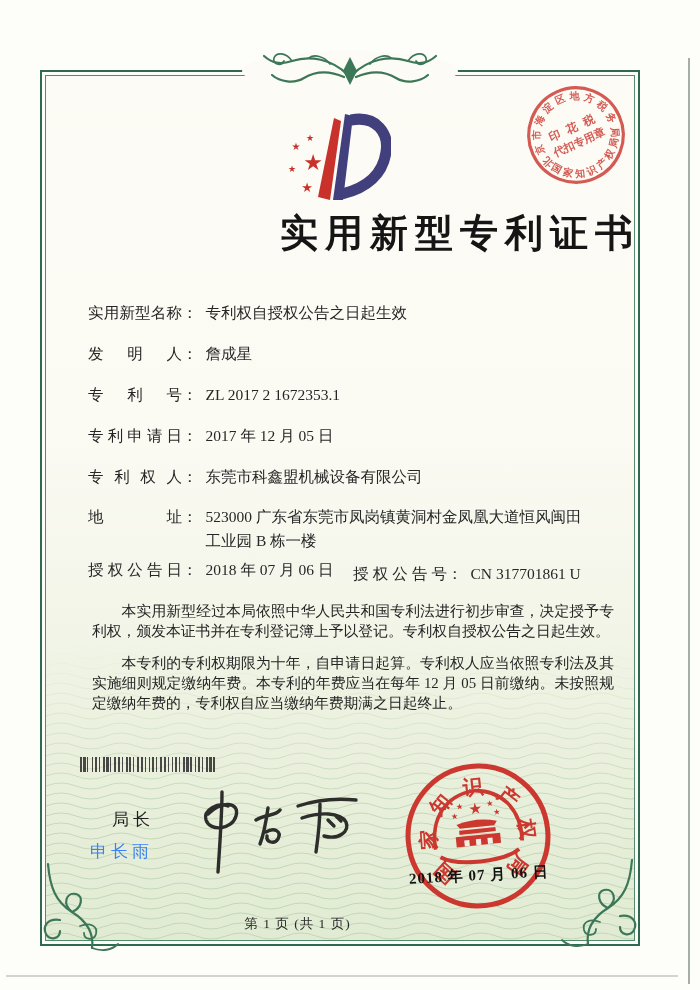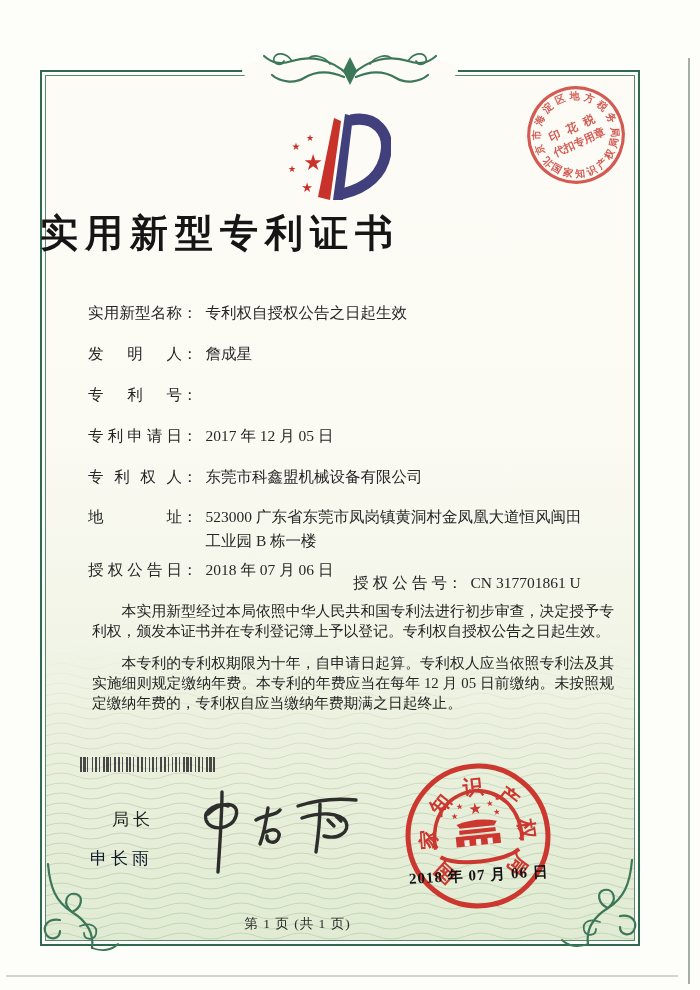--- a/index.html
+++ b/index.html
@@ -20,42 +20,42 @@
     mask-image:linear-gradient(180deg,transparent 0%,#000 55%);}
 
   .content{position:absolute;inset:0;z-index:5;color:#222;}
 
   .cert-no{position:absolute;left:92px;top:112px;font-size:16px;color:#2d2d2d;}
   .cert-no .lbl{letter-spacing:7px;margin-right:8px;}
   .cert-no .num{letter-spacing:2px;}
 
   .logo{position:absolute;left:283px;top:110px;width:108px;height:96px;}
 
-  .title{position:absolute;left:40px;top:208px;width:600px;text-align:left;
+  .title{position:absolute;left:40px;top:208px;width:600px;text-align:right;
     font-size:38px;font-weight:700;letter-spacing:7px;color:#151515;}
 
   .fields{position:absolute;left:88px;top:300px;width:506px;font-size:15.5px;color:#262626;}
   .frow{display:flex;line-height:25px;margin-bottom:16px;position:relative;}
   .frow.addr{line-height:24px;margin-bottom:4px;}
   .flabel{display:inline-block;width:94px;text-align:justify;text-align-last:justify;flex:0 0 94px;}
   .fcolon{flex:0 0 auto;}
   .fvalue{margin-left:8px;flex:1;}
-  .pair2{position:absolute;left:265px;top:13px;display:flex;align-items:center;}
+  .pair2{position:absolute;left:265px;top:4px;display:flex;align-items:center;}
   .pair2 .flabel{width:94px;flex:0 0 94px;}
 
   .paras{position:absolute;left:80px;top:590px;width:546px;font-size:14.8px;
     line-height:19.9px;color:#242424;text-align:justify;}
   .paras p{margin:12px;text-indent:2em;}
 
   .barcode{position:absolute;left:80px;top:757px;width:138px;height:15px;opacity:.85;
     background:repeating-linear-gradient(90deg,#2b2b2b 0 1.5px,transparent 1.5px 3px,
       #2b2b2b 3px 5.5px,transparent 5.5px 7px,#2b2b2b 7px 8px,transparent 8px 11.5px);}
 
   .sig-title{position:absolute;left:90px;top:808px;font-size:17px;letter-spacing:4px;color:#1f1f1f;margin-left:22px;}
-  .sig-name{position:absolute;left:90px;top:840px;font-size:17px;letter-spacing:4px;color:#0f172a;margin-top:7px;}
+  .sig-name{position:absolute;left:90px;top:840px;font-size:17px;letter-spacing:4px;color:#3b82f6;}
   .sig-hand{position:absolute;left:170px;top:780px;width:200px;height:100px;z-index:6;}
 
   .seal{position:absolute;left:402px;top:760px;width:152px;height:152px;
     transform:rotate(-6deg);opacity:.95;z-index:4;}
   .seal-date{position:absolute;left:409px;top:866px;font-size:15px;font-weight:600;
     color:#121212;letter-spacing:1px;transform:rotate(-3deg);z-index:6;}
 
   .tax-stamp{position:absolute;left:513px;top:72px;width:126px;height:126px;
     transform:rotate(-24deg);opacity:.9;z-index:4;}
 
@@ -199,20 +199,21 @@
         <span class="fvalue">专利权自授权公告之日起生效</span>
       </div>
       <div class="frow">
         <span class="flabel">发明人</span>
           <span class="fcolon">：</span>
         <span class="fvalue">詹成星</span>
       </div>
       <div class="frow">
         <span class="flabel">专利号</span>
           <span class="fcolon">：</span>
+        <span class="fvalue">ZL 2017 2 1672353.1</span>
       </div>
       <div class="frow">
         <span class="flabel">专利申请日</span>
           <span class="fcolon">：</span>
         <span class="fvalue">2017 年 12 月 05 日</span>
       </div>
       <div class="frow">
         <span class="flabel">专利权人</span>
           <span class="fcolon">：</span>
         <span class="fvalue">东莞市科鑫盟机械设备有限公司</span>

